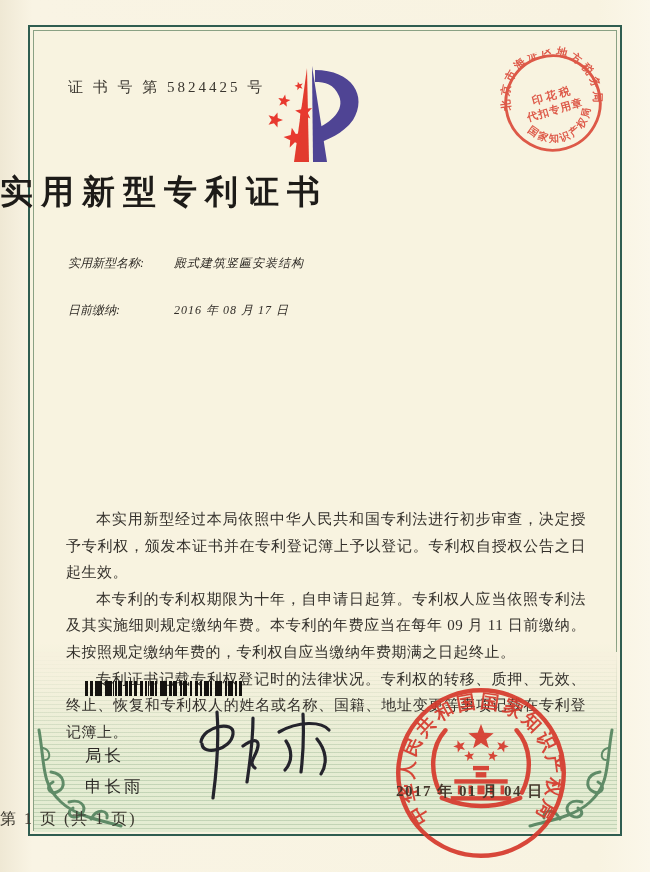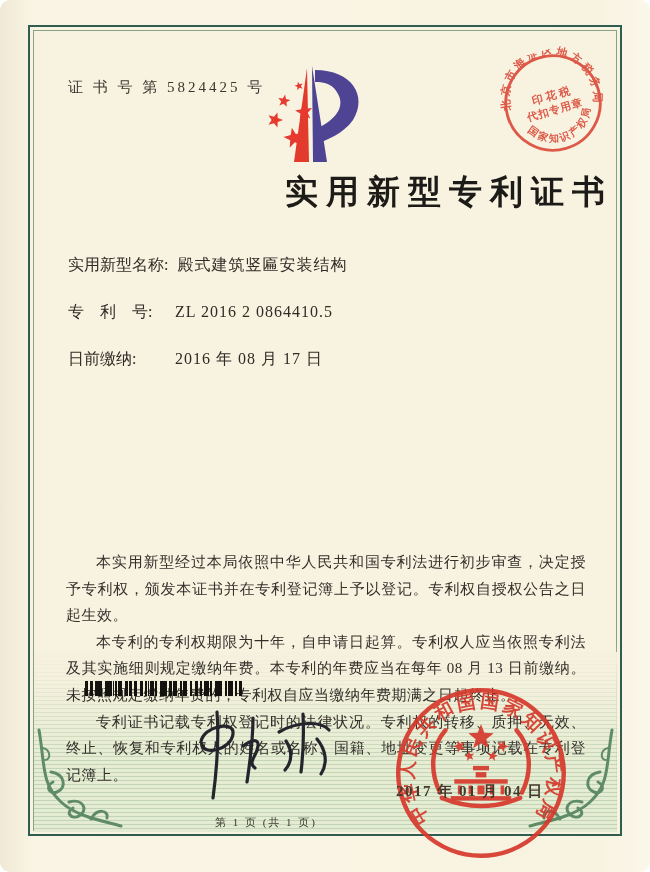--- a/index.html
+++ b/index.html
@@ -5,21 +5,20 @@
 <style>
   html,body{margin:0;padding:0;}
   body{
     width:650px;height:872px;
     font-family:"Liberation Serif","DejaVu Serif",serif;
     -webkit-font-smoothing:antialiased;
   }
   .page{
     position:relative;width:650px;height:872px;overflow:hidden;
     background:linear-gradient(90deg,#efe8d4 0,#f9f4e4 5%,#f8f3e1 92%,#fbf7ea 100%);
-    border-radius:10px;
   }
   
   .frame{
     position:absolute;left:28px;top:25px;width:594px;height:811px;
     border:2px solid #2f5d50;box-sizing:border-box;z-index:1;
     background:#f8f3e0;
   }
   .frame::before{
     content:"";position:absolute;left:3px;top:3px;right:3px;bottom:3px;
     border:1px solid #8aa184;
@@ -40,33 +39,33 @@
   .ornament{position:absolute;z-index:2;}
   .ornament.left{left:33px;bottom:42px;}
   .ornament.right{right:32px;bottom:42px;transform:scaleX(-1);}
   
   .cert-no{
     position:absolute;left:68px;top:78px;z-index:2;
     font-size:15px;letter-spacing:3px;color:#3a362f;
   }
   .logo{position:absolute;left:252px;top:54px;z-index:2;}
   .title{
-    position:absolute;left:0;top:170px;width:613px;text-align:right;z-index:2;
+    position:absolute;left:0;top:170px;width:613px;text-align:left;z-index:2;
     font-size:33px;font-weight:700;letter-spacing:8px;color:#1d1b18;
   }
   
   .fields{position:absolute;left:68px;top:255px;z-index:2;}
-  .field{height:47px;font-size:16px;color:#2f2b26;white-space:nowrap;}
+  .field{height:47px;font-size:12px;color:#2f2b26;white-space:nowrap;font-style:italic;}
   .flabel{display:inline-block;min-width:98px;}
   .fvalue{margin-left:5px;letter-spacing:1px;}
   
   .body-text{
     position:absolute;left:66px;top:506px;width:520px;z-index:2;
     font-size:15px;line-height:26.6px;color:#33302b;
-    text-align:justify;letter-spacing:.5px;margin-top:43px;
+    text-align:justify;letter-spacing:.5px;
   }
   .body-text p{margin:0;text-indent:2em;}
   
   .barcode{
     position:absolute;left:85px;top:681px;width:160px;height:15px;z-index:2;
     background-image:
       repeating-linear-gradient(90deg,#14120f 0 2px,transparent 2px 5px),
       repeating-linear-gradient(90deg,#14120f 0 1px,transparent 1px 7px),
       repeating-linear-gradient(90deg,#14120f 0 3px,transparent 3px 11px);
   }
@@ -76,22 +75,22 @@
   .signature{position:absolute;left:183px;top:708px;z-index:2;}
   
   .tax-seal{position:absolute;left:500px;top:50px;z-index:3;transform:rotate(-16deg);opacity:.88;}
   .office-seal{position:absolute;left:392px;top:684px;z-index:3;opacity:.92;}
   .seal-date{
     position:absolute;left:396px;top:782px;z-index:4;
     font-size:15px;letter-spacing:1.5px;color:#45392d;font-weight:600;
   }
   
   .footer{
-    position:absolute;left:0;bottom:42px;width:532px;text-align:center;z-index:2;
-    font-size:11px;letter-spacing:2px;color:#3b382f;
+    position:absolute;left:0;bottom:42px;width:532px;z-index:2;
+    font-size:16px;letter-spacing:2px;color:#3b382f;
   }
 </style>
 </head>
 <body>
 
 <div class="page">
 
   <div class="frame"></div>
   <div class="band-tint"></div>
   <div class="band-lines"></div>
@@ -137,37 +136,37 @@
   </svg>
 
   <div class="title">实用新型专利证书</div>
 
   <div class="fields">
     <div class="field">
       <span class="flabel">实用新型名称:</span>
       <span class="fvalue">殿式建筑竖匾安装结构</span>
     </div>
     <div class="field">
-      <span class="flabel">专　利　号:</span>
-      <span class="fvalue">ZL 2016 2 0864410.5</span>
-    </div>
-    <div class="field">
       <span class="flabel">日前缴纳:</span>
       <span class="fvalue">2016 年 08 月 17 日</span>
     </div>
   </div>
 
   <div class="body-text">
     <p>本实用新型经过本局依照中华人民共和国专利法进行初步审查，决定授予专利权，颁发本证书并在专利登记簿上予以登记。专利权自授权公告之日起生效。</p>
-    <p>本专利的专利权期限为十年，自申请日起算。专利权人应当依照专利法及其实施细则规定缴纳年费。本专利的年费应当在每年 08 月 13 日前缴纳。未按照规定缴纳年费的，专利权自应当缴纳年费期满之日起终止。</p>
+    <p>本专利的专利权期限为十年，自申请日起算。专利权人应当依照专利法及其实施细则规定缴纳年费。本专利的年费应当在每年 09 月 11 日前缴纳。未按照规定缴纳年费的，专利权自应当缴纳年费期满之日起终止。</p>
     <p>专利证书记载专利权登记时的法律状况。专利权的转移、质押、无效、终止、恢复和专利权人的姓名或名称、国籍、地址变更等事项记载在专利登记簿上。</p>
   </div>
 
   <div class="barcode"></div>
 
+  <div class="signer">
+    <div>局长</div>
+    <div>申长雨</div>
+  </div>
 
   <svg class="signature" width="152" height="95" viewBox="0 0 152 95">
     <g fill="none" stroke="#24242c" stroke-width="3.2" stroke-linecap="round">
       <path d="M18,34 C20,18 52,12 50,26 C48,42 20,48 19,36"></path>
       <path d="M34,4 C36,30 34,60 30,90"></path>
       <path d="M70,10 C70,35 66,60 64,74"></path>
       <path d="M60,38 C68,32 76,30 75,38 C74,48 64,54 72,60"></path>
       <path d="M96,24 C115,13 138,13 146,22"></path>
       <path d="M120,6 C121,28 120,48 118,64"></path>
       <path d="M103,33 C109,42 110,53 102,62"></path>

